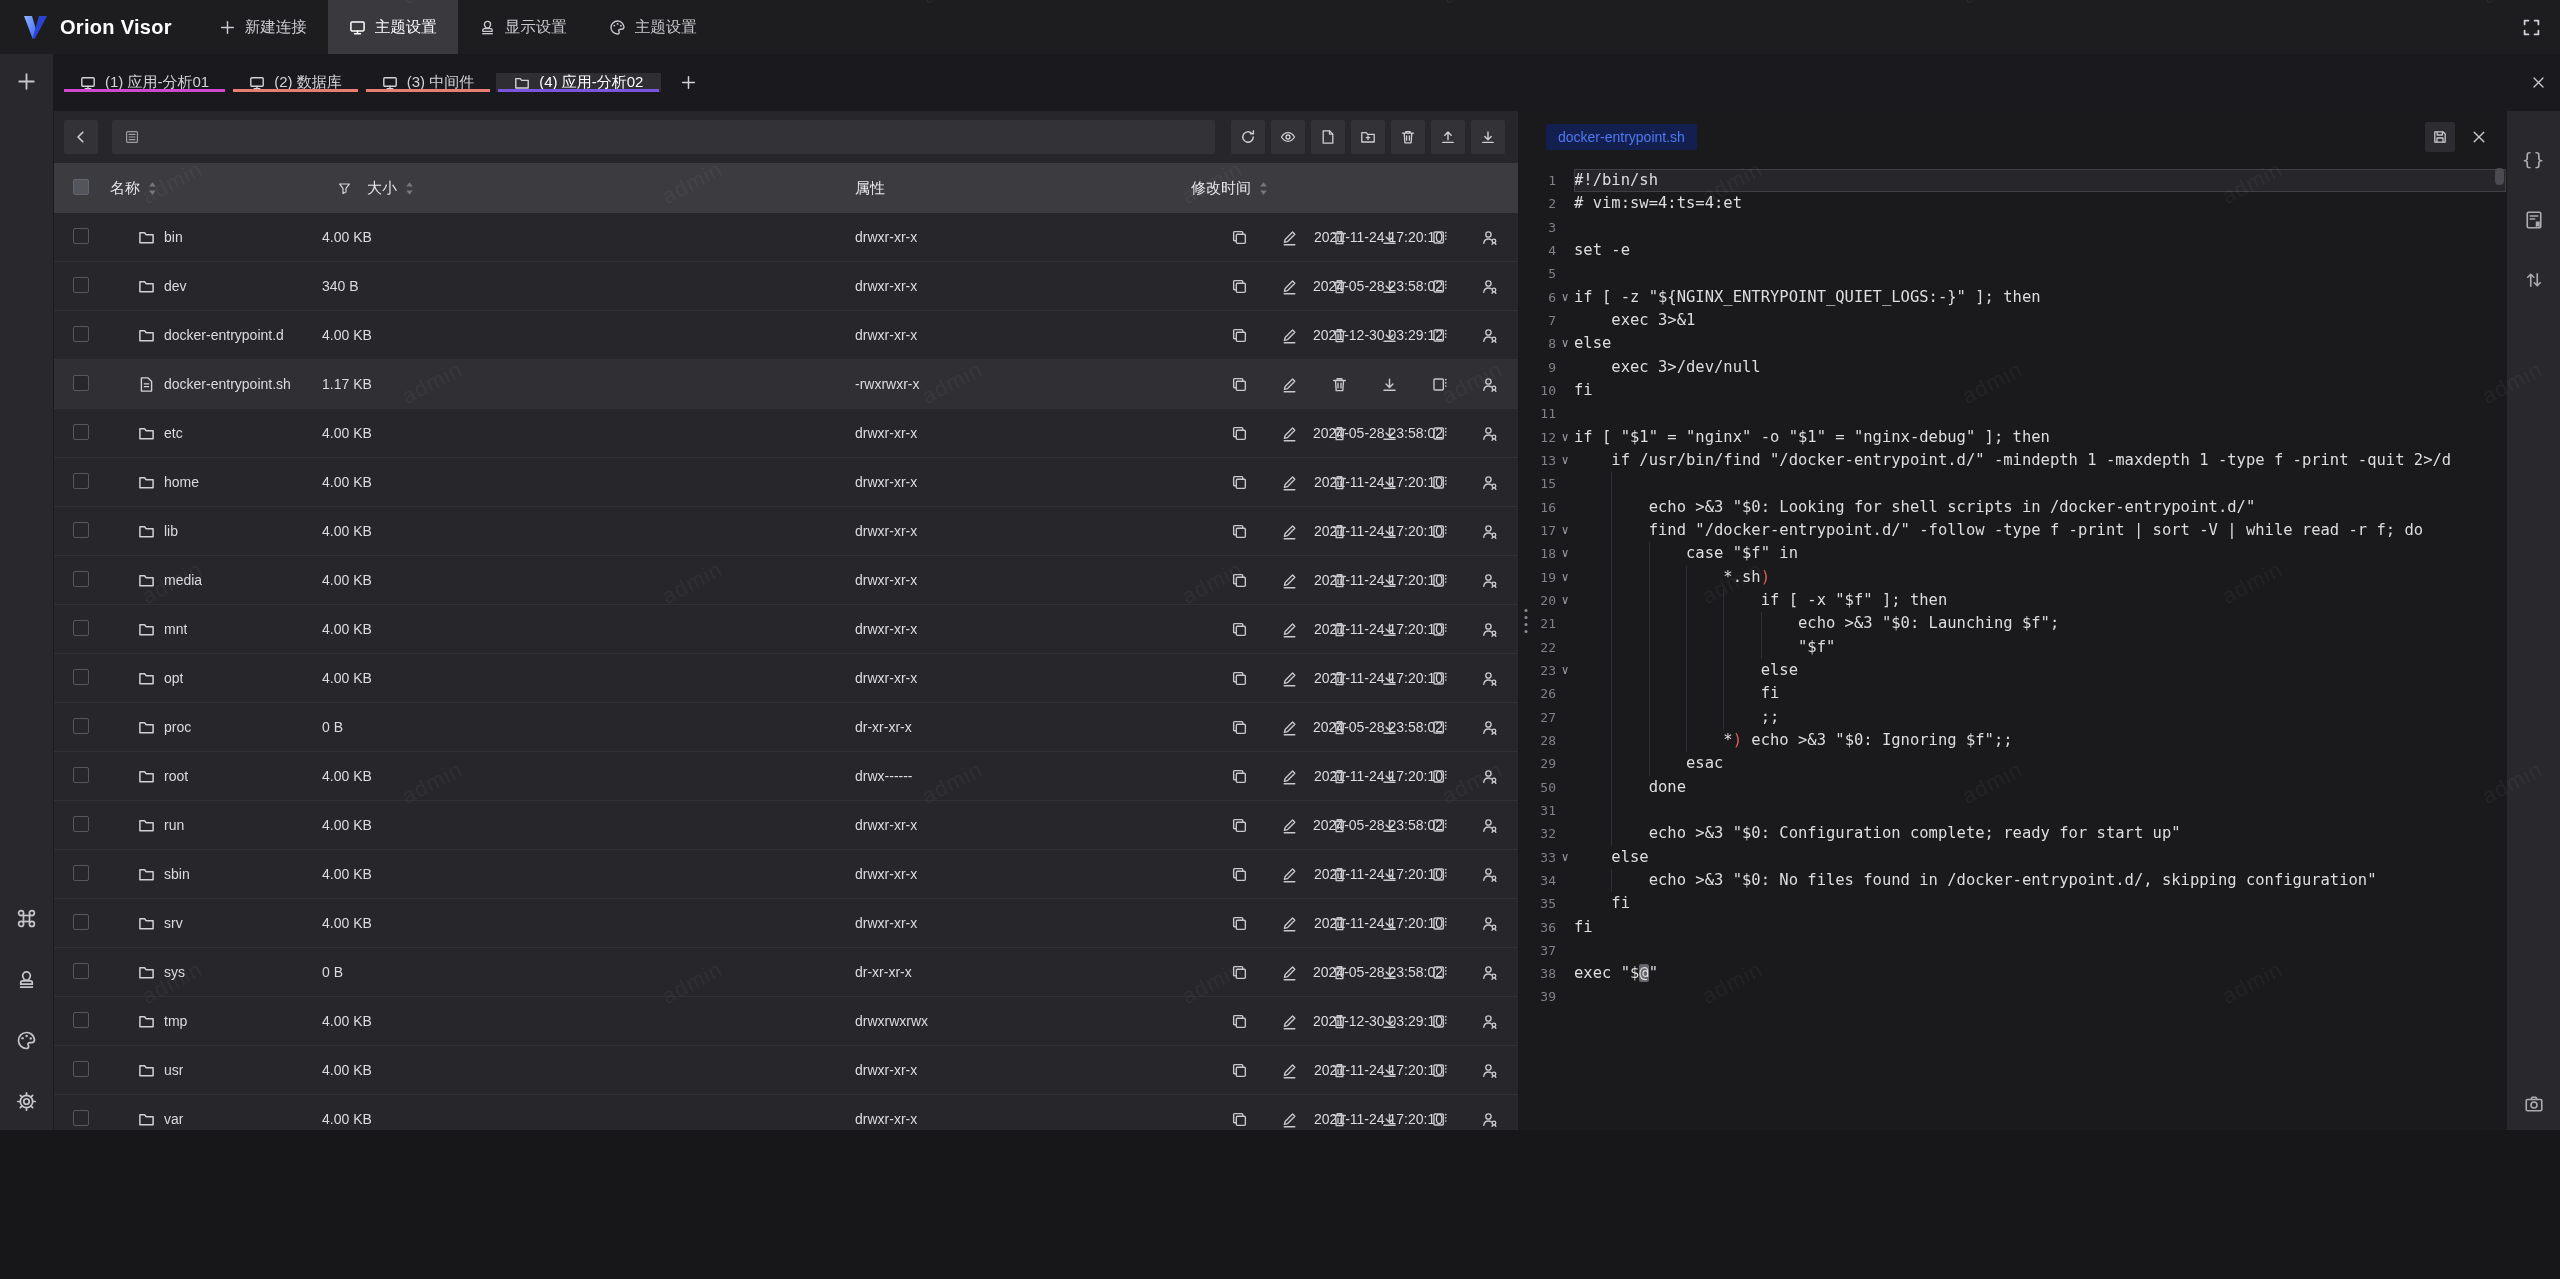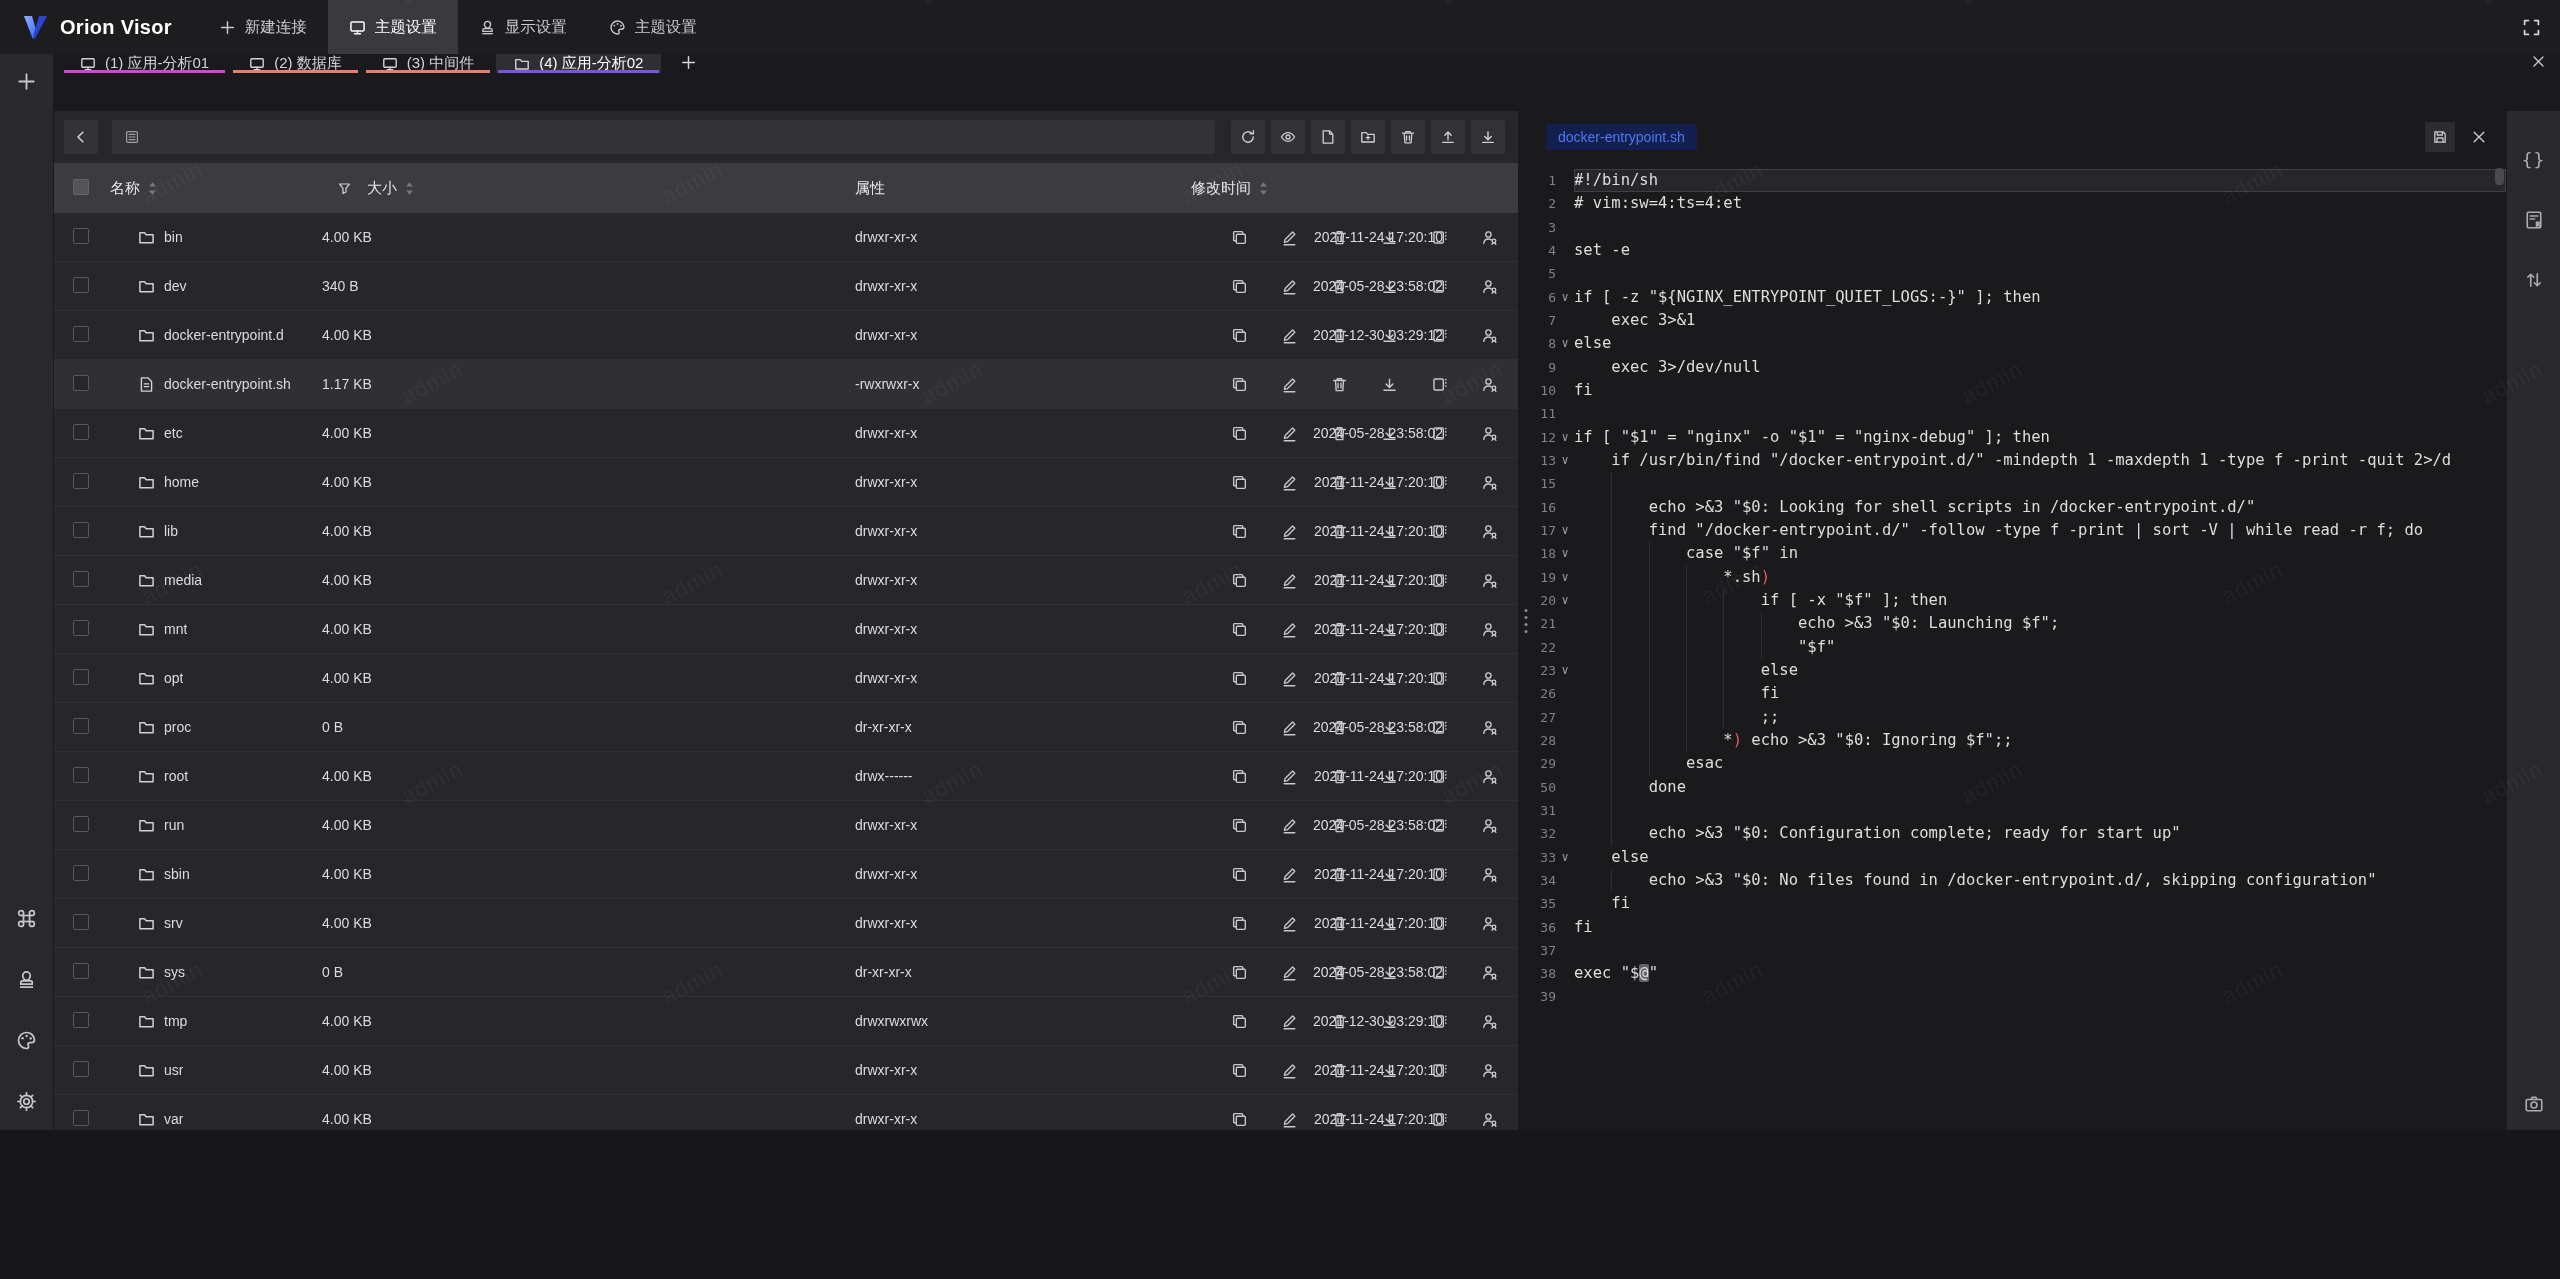--- a/index.html
+++ b/index.html
@@ -26,21 +26,21 @@
   .sidebar{width:54px;flex:none;background:#29292d;display:flex;flex-direction:column;align-items:center;border-right:1px solid #1a1a1d;}
   .sidebar .sb-btn{width:34px;height:34px;display:flex;align-items:center;justify-content:center;color:#c6c6cb;}
   .sidebar .sb-btn svg{width:21px;height:21px;}
   .sb-top{margin-top:10px;}
   .sb-bottom{margin-top:auto;margin-bottom:12px;display:flex;flex-direction:column;gap:27px;align-items:center;color:#bcbcc2;}
   .sb-bottom svg{width:22px;height:22px;}
 
   .center-col{flex:1;display:flex;flex-direction:column;min-width:0;}
 
   
-  .tabbar{height:57px;flex:none;background:#1a1a1e;display:flex;align-items:flex-start;padding-left:8px;}
+  .tabbar{height:57px;flex:none;background:#1a1a1e;display:flex;align-items:center;padding-left:8px;}
   .tab{position:relative;display:flex;align-items:center;gap:9px;padding:0 18px;font-size:15px;color:#d3d3d7;white-space:nowrap;margin-right:4px;}
   .tab svg{width:16px;height:16px;color:#d3d3d7;}
   .tab::after{content:"";position:absolute;left:2px;right:2px;bottom:0;height:3px;background:var(--u,transparent);}
   .tab.active{background:#2e2e33;color:#ffffff;}
   .tab-add{width:46px;display:flex;align-items:center;justify-content:center;color:#d3d3d7;}
   .tab-add svg{width:17px;height:17px;}
   .tabbar-close{margin-left:auto;width:44px;display:flex;align-items:center;justify-content:center;color:#c9c9cd;}
   .tabbar-close svg{width:15px;height:15px;}
 
   

